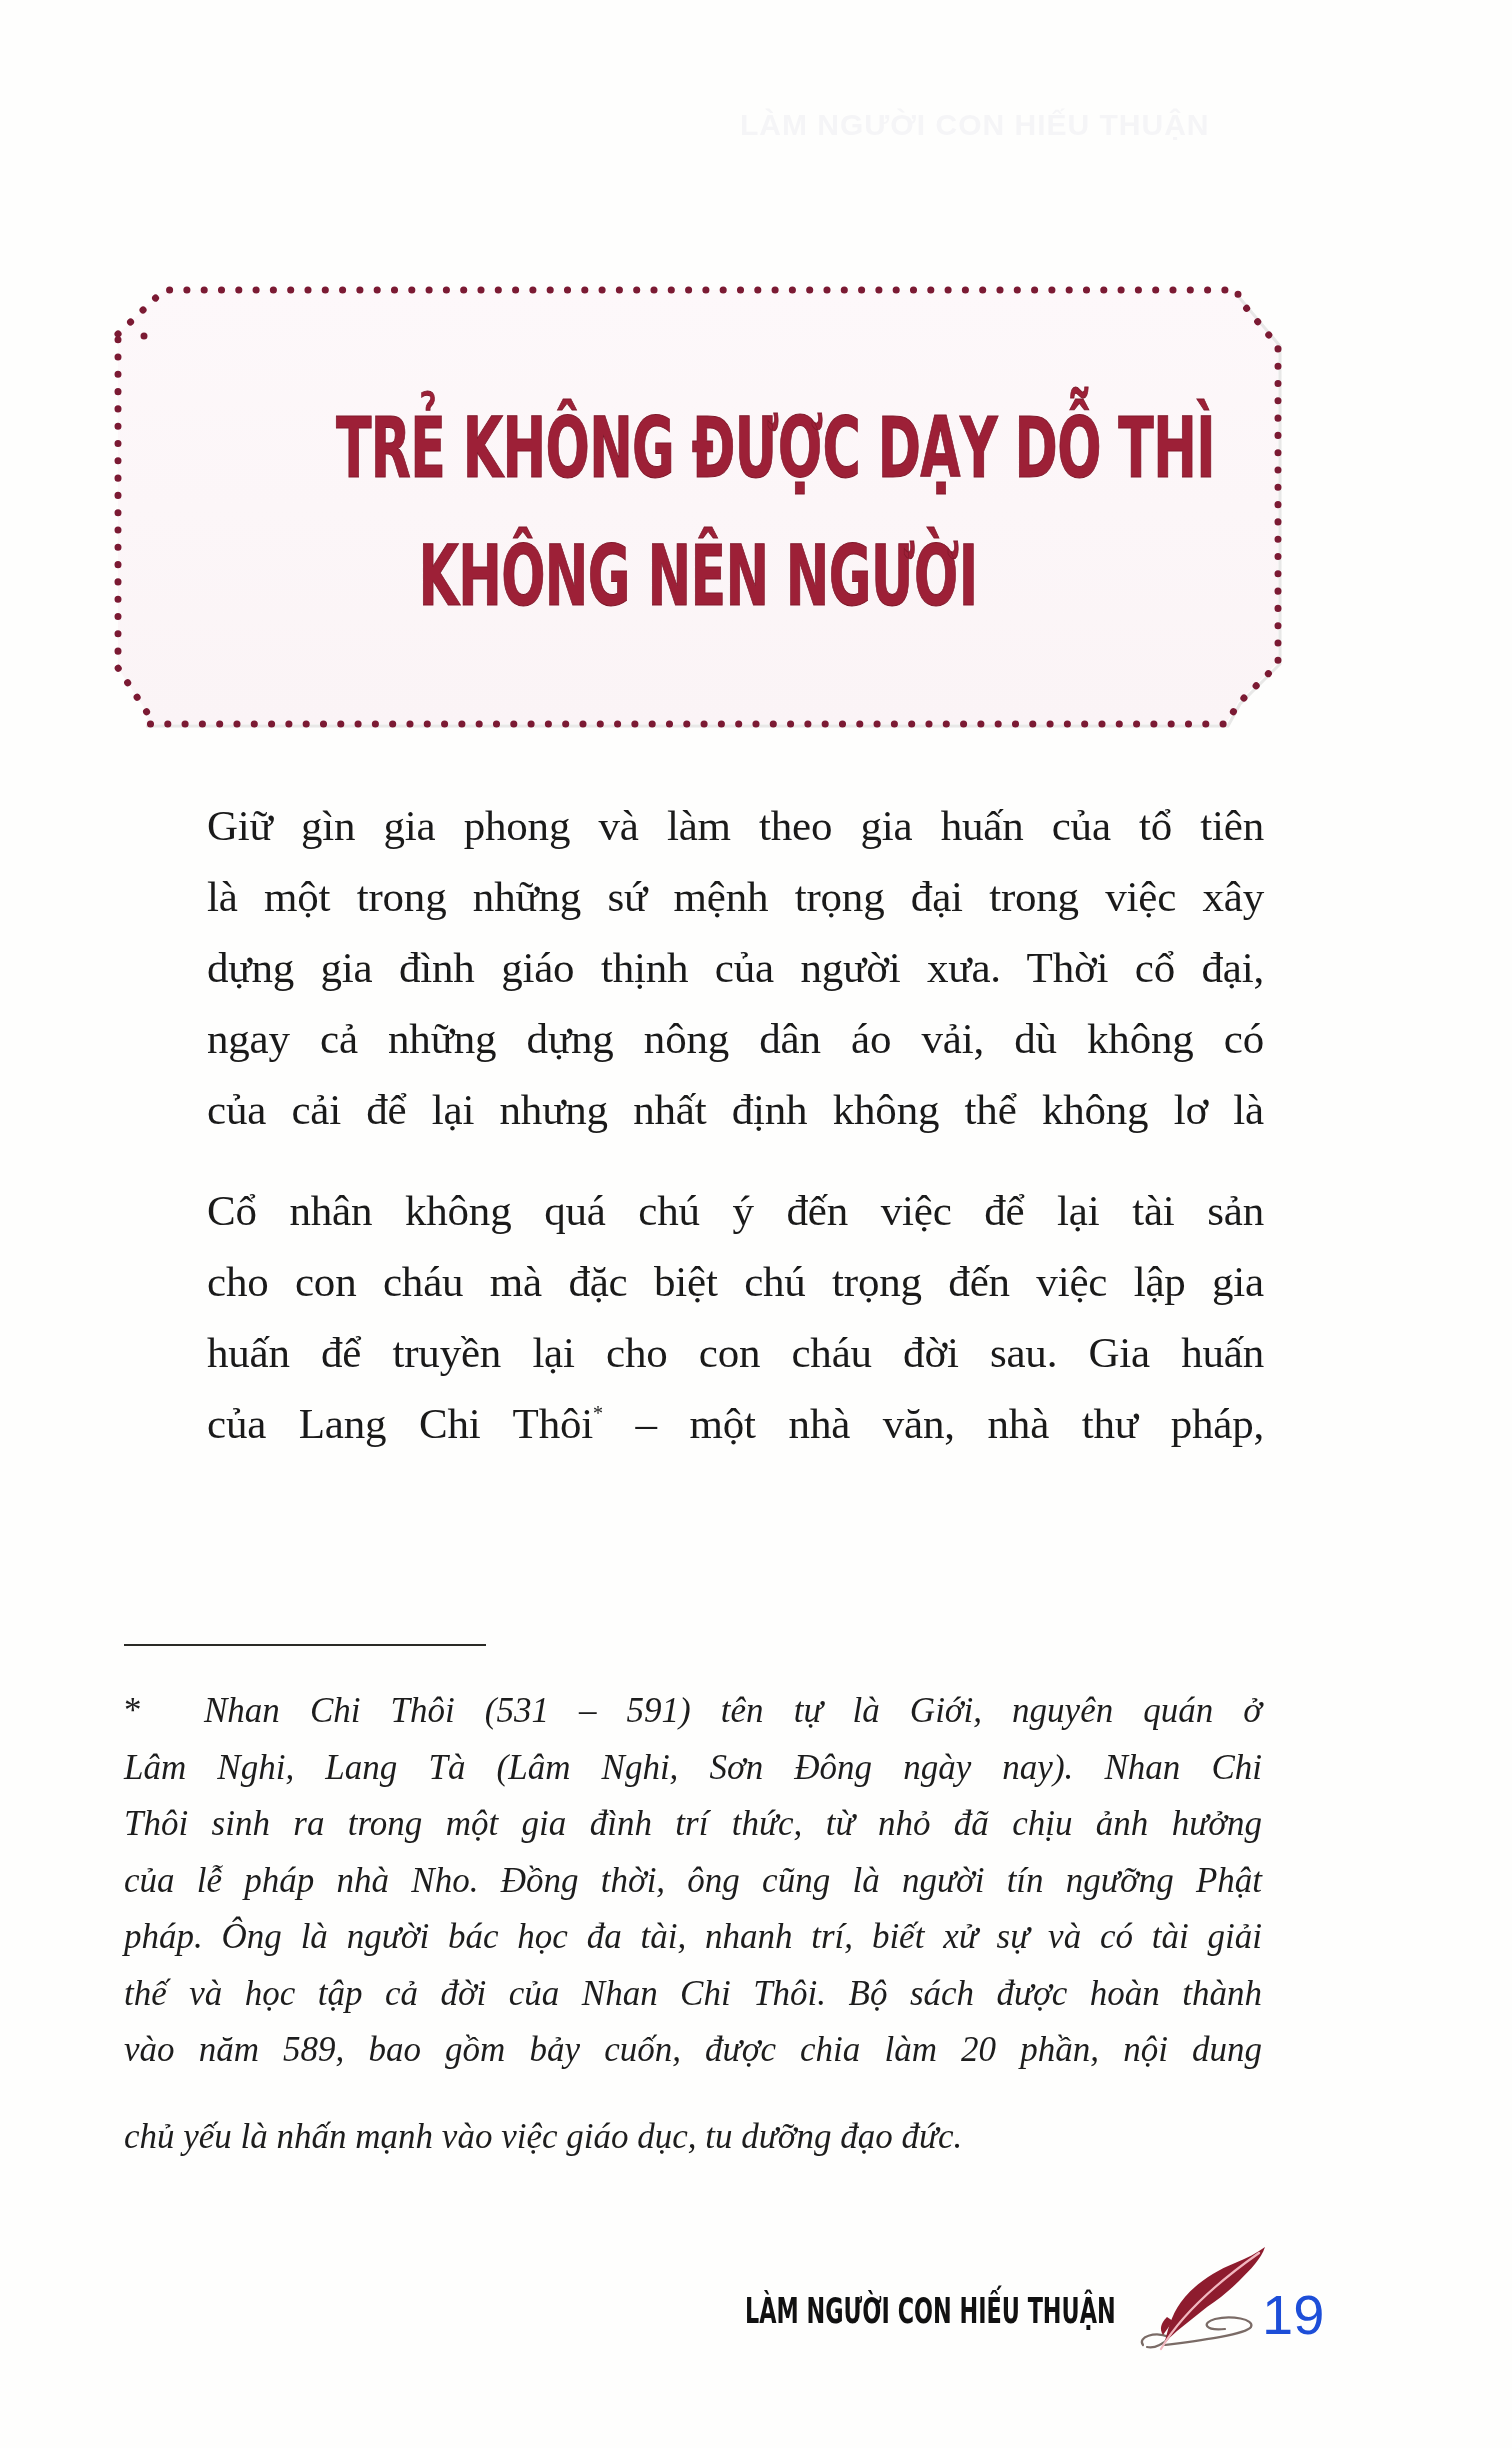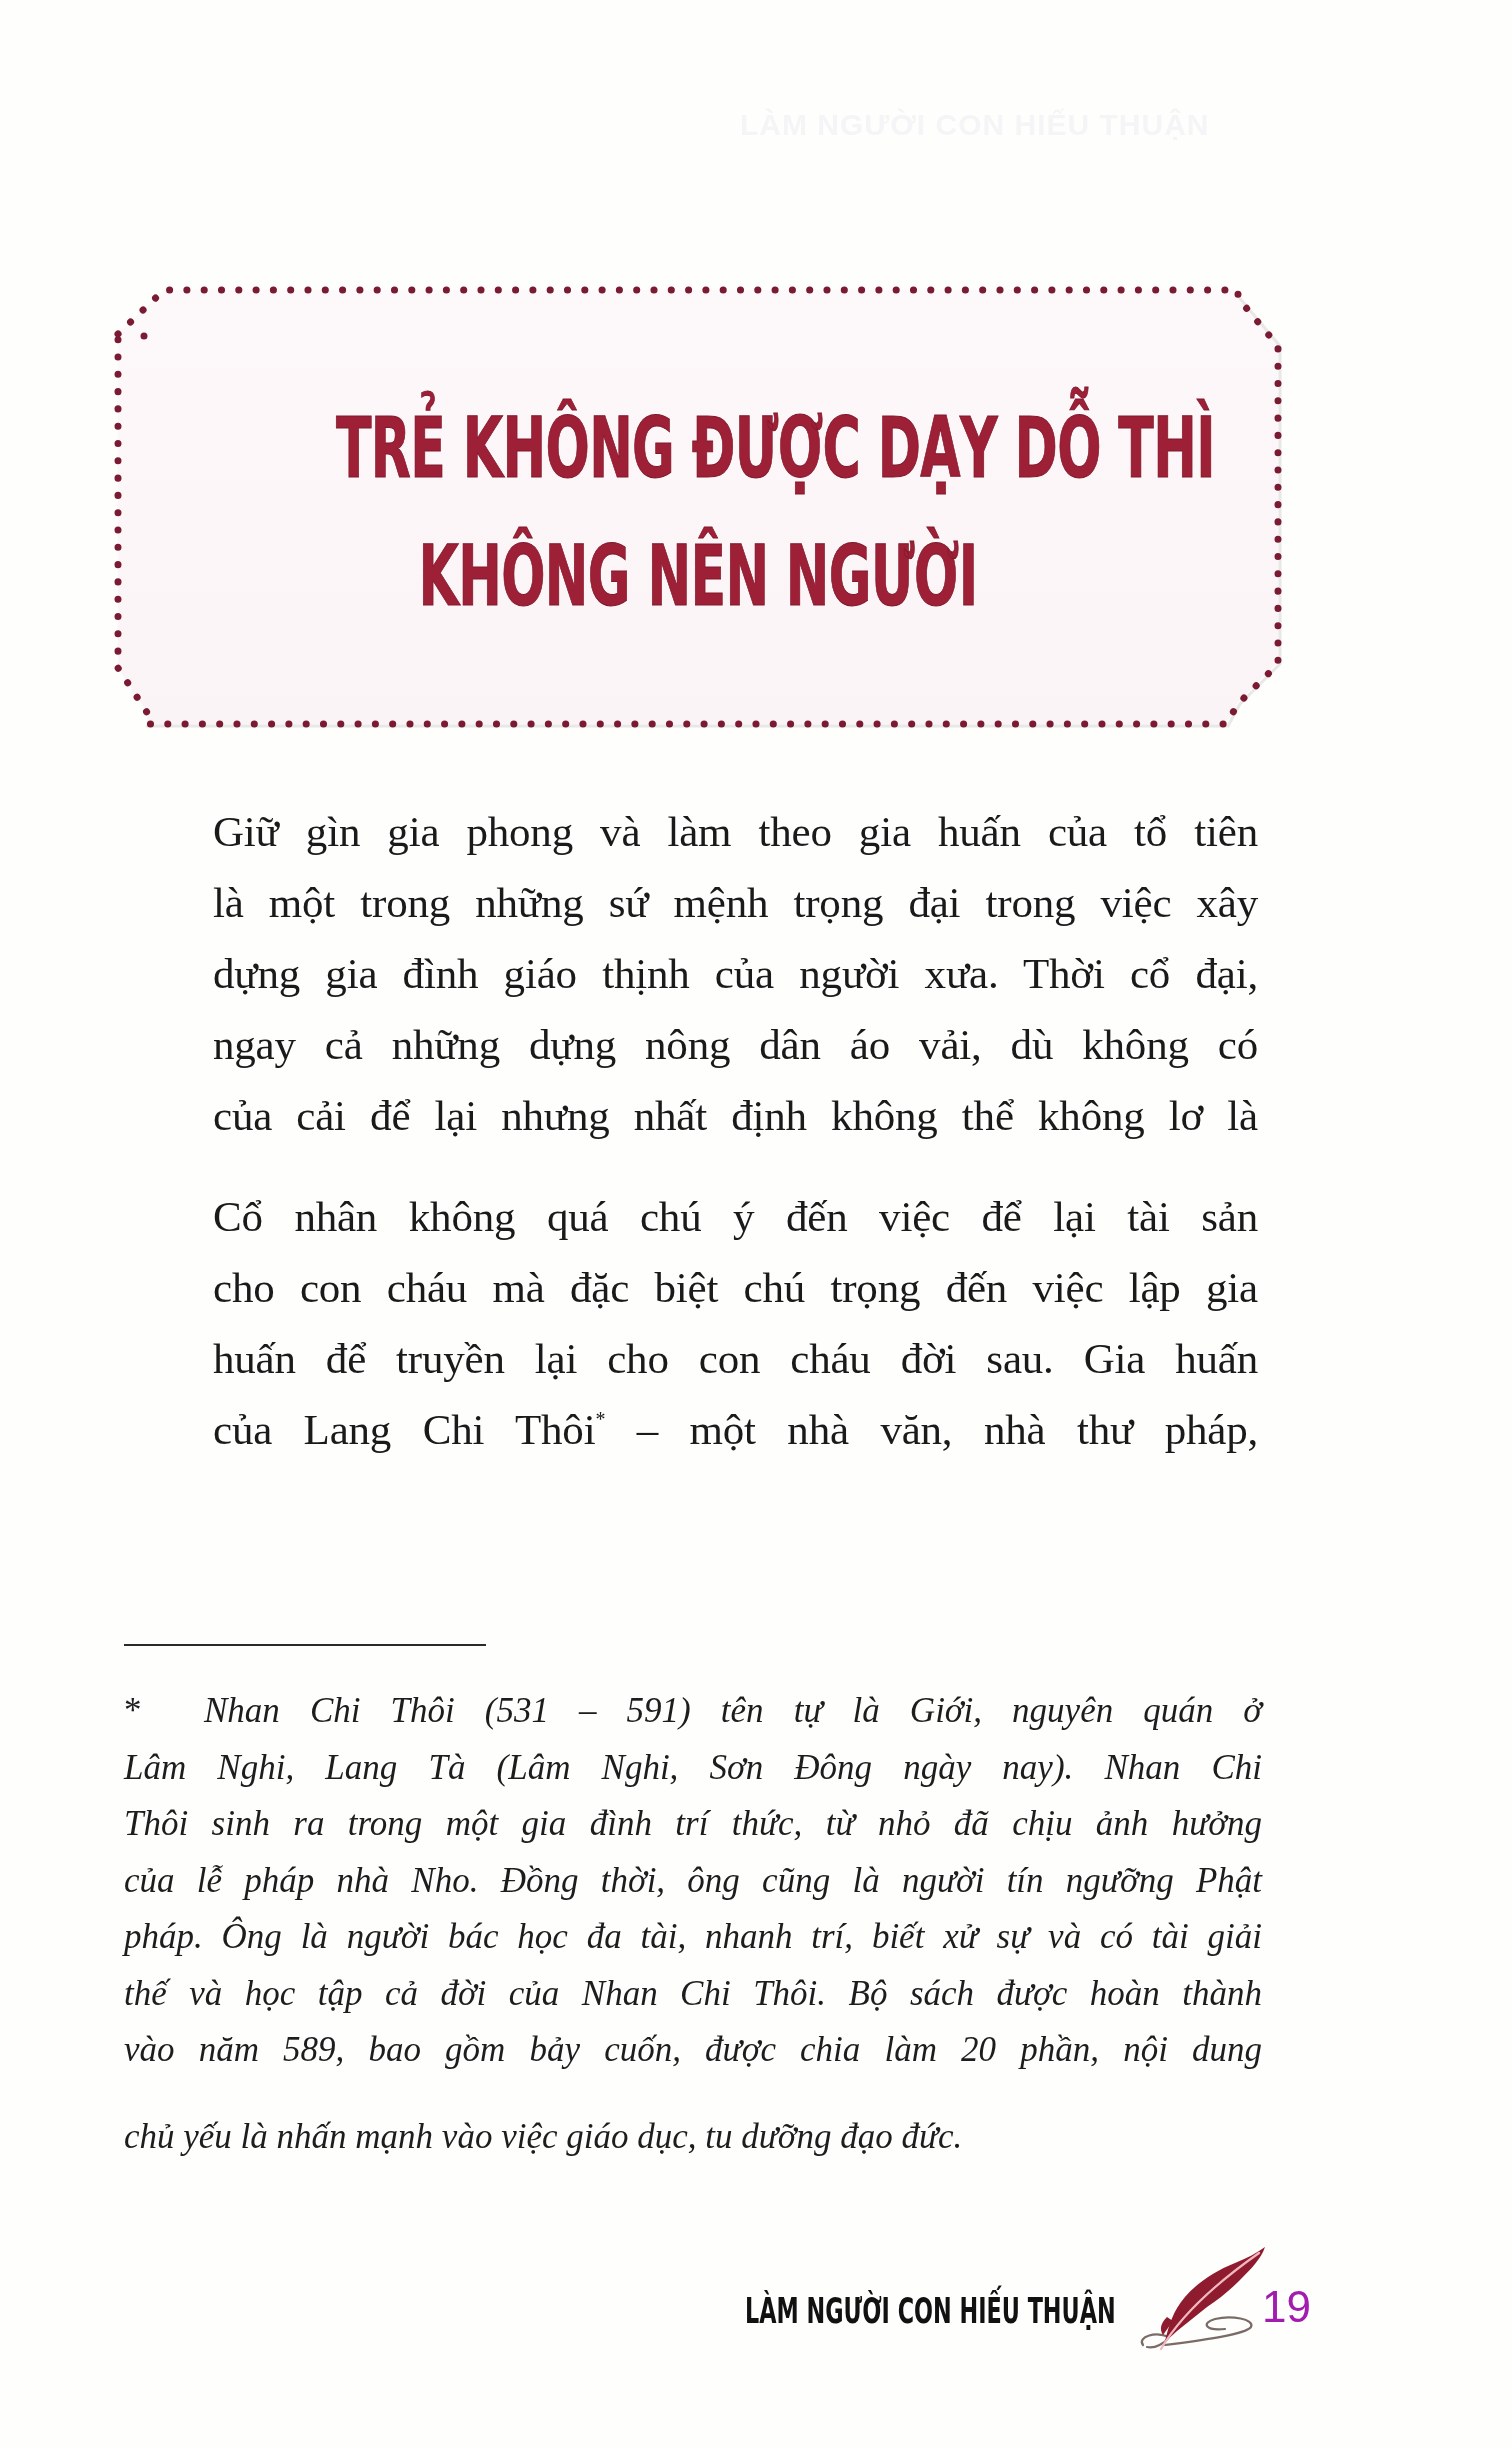--- a/index.html
+++ b/index.html
@@ -67,21 +67,21 @@
       position: absolute;
       left: 124px;
       top: 790px;
       width: 1140px;
       font-family: "Liberation Serif", "DejaVu Serif", serif;
       font-size: 43px;
       line-height: 71px;
       color: #1a1a1a;
     }
     .para {
-      margin: 6px;
+      margin: 0;
       text-indent: 83px;
       text-align: justify;
       text-align-last: left;
       letter-spacing: -0.2px;
     }
     .para .line { display: block; text-align: justify; text-align-last: justify; }
     .para .line.last { text-align-last: left; }
     .para .line.first { padding-left: 83px; text-indent: 0; }
     .para2 { margin-top: 30px; }
     sup.fnmark { font-size: 20px; vertical-align: 18px; line-height: 0; }
@@ -131,22 +131,22 @@
       left: 1135px;
       top: 2245px;
       width: 140px;
       height: 110px;
     }
     .page-number {
       position: absolute;
       left: 1262px;
       top: 2282px;
       font-family: "Liberation Sans", "DejaVu Sans", sans-serif;
-      font-size: 44px;
-      color: #a21caf;
+      font-size: 56px;
+      color: #1d4ed8;
     }
   </style>
 </head>
 <body>
 
 <div class="bleed-header">LÀM NGƯỜI CON HIẾU THUẬN</div>
 
 <div class="title-box">
   <svg class="frame" viewBox="0 0 1168 446" xmlns="http://www.w3.org/2000/svg">
     <defs>

